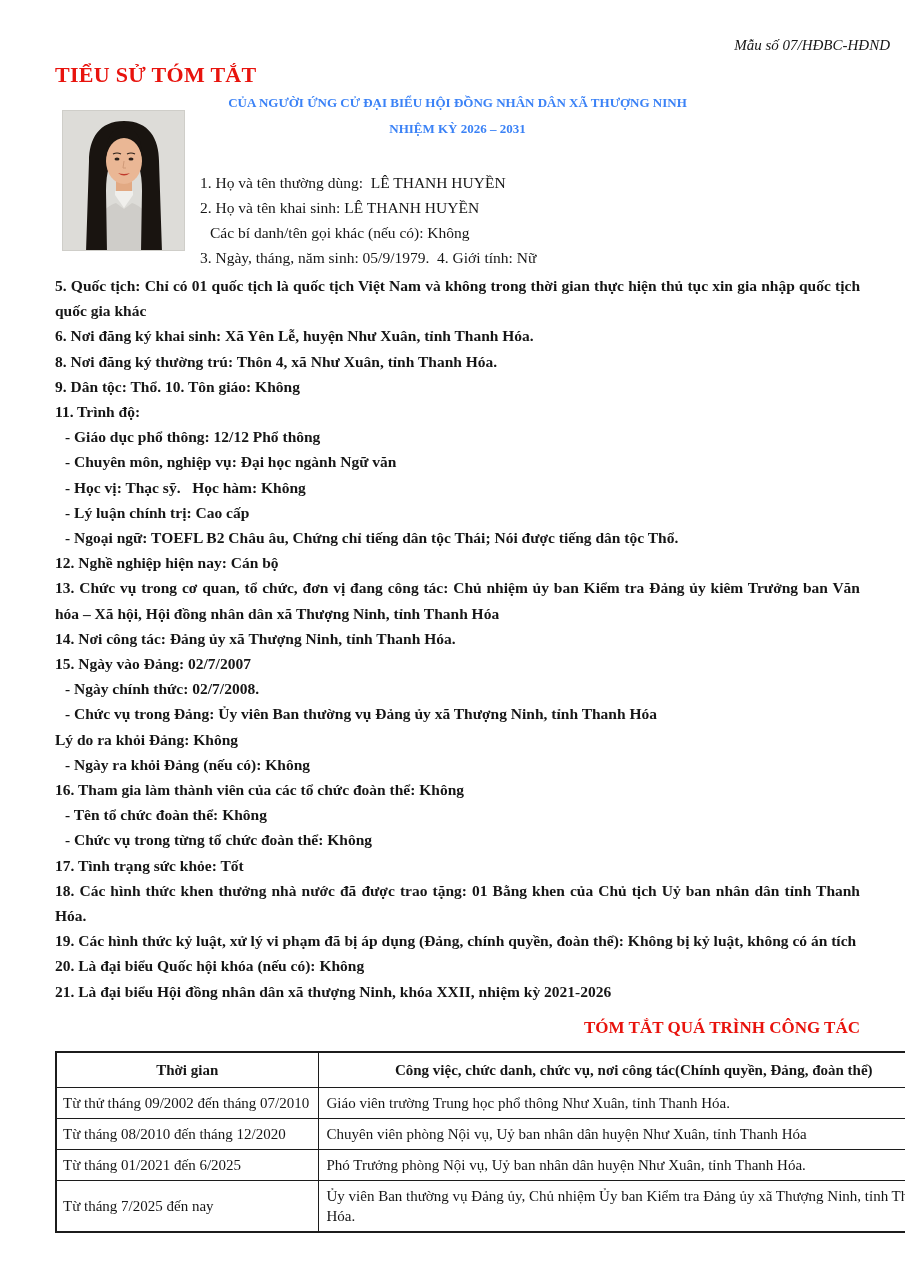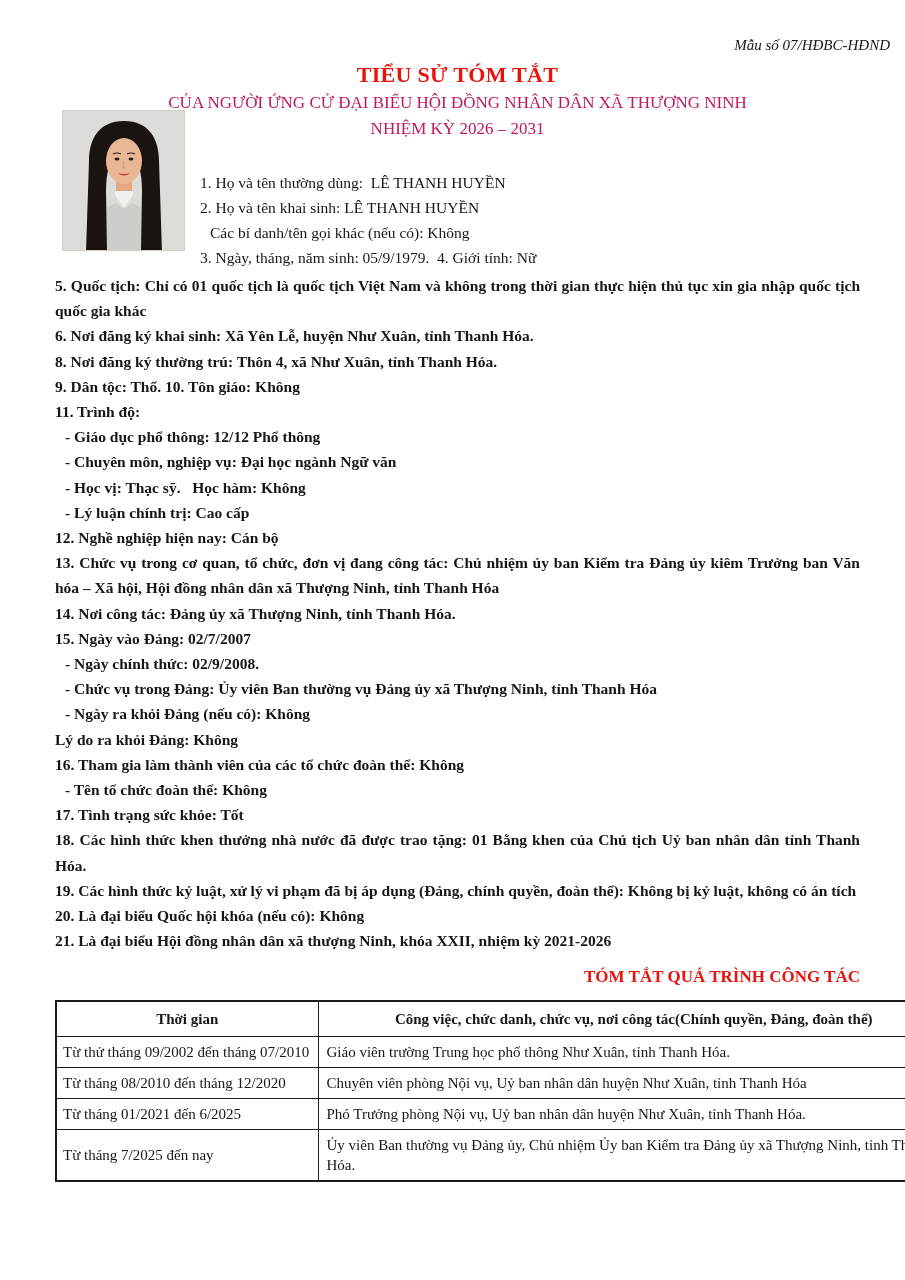--- a/index.html
+++ b/index.html
@@ -16,33 +16,32 @@
 
   .form-number {
     text-align: right;
     font-style: italic;
     font-size: 15px;
     line-height: 18px;
     margin: 0 -30px 8px 0;
   }
   .title {
     margin: 0;
-    text-align: center;
     color: #e8130d;
     font-size: 22px;
     font-weight: bold;
     line-height: 26px;
     letter-spacing: 0.3px;
   }
   .subtitle {
     margin: 4px 0 0;
     text-align: center;
-    color: #be185d;
-    font-size: 17px;
-    font-weight: normal;
+    color: #3b82f6;
+    font-size: 13px;
+    font-weight: bold;
     line-height: 22px;
   }
 
   .photo {
     position: absolute;
     left: 62px; top: 110px;
     width: 123px; height: 141px;
     border: 1px solid #cfcec9;
     background: #dddcd8;
     overflow: hidden;
@@ -156,41 +155,43 @@
       <p class="line">11. Trình độ:</p>
 
       <p class="line indent">- Giáo dục phổ thông: 12/12 Phổ thông</p>
 
       <p class="line indent">- Chuyên môn, nghiệp vụ: Đại học ngành Ngữ văn</p>
 
       <p class="line indent">- Học vị: Thạc sỹ.   Học hàm: Không</p>
 
       <p class="line indent">- Lý luận chính trị: Cao cấp</p>
 
+      <p class="line indent">- Ngoại ngữ: TOEFL B2 Châu âu, Chứng chỉ tiếng dân tộc Thái; Nói được tiếng dân tộc Thổ.</p>
 
       <p class="line">12. Nghề nghiệp hiện nay: Cán bộ</p>
 
       <p class="line">13. Chức vụ trong cơ quan, tổ chức, đơn vị đang công tác: Chủ nhiệm ủy ban Kiểm tra Đảng ủy kiêm Trưởng ban Văn hóa – Xã hội, Hội đồng nhân dân xã Thượng Ninh, tỉnh Thanh Hóa</p>
 
       <p class="line">14. Nơi công tác: Đảng ủy xã Thượng Ninh, tỉnh Thanh Hóa.</p>
 
       <p class="line">15. Ngày vào Đảng: 02/7/2007</p>
 
-      <p class="line indent">- Ngày chính thức: 02/9/2008.</p>
+      <p class="line indent">- Ngày chính thức: 02/7/2008.</p>
 
       <p class="line indent">- Chức vụ trong Đảng: Ủy viên Ban thường vụ Đảng ủy xã Thượng Ninh, tỉnh Thanh Hóa</p>
 
+      <p class="line">Lý do ra khỏi Đảng: Không</p>
+
       <p class="line indent">- Ngày ra khỏi Đảng (nếu có): Không</p>
 
-      <p class="line">Lý do ra khỏi Đảng: Không</p>
-
       <p class="line">16. Tham gia làm thành viên của các tổ chức đoàn thể: Không</p>
 
       <p class="line indent">- Tên tổ chức đoàn thể: Không</p>
 
+      <p class="line indent">- Chức vụ trong từng tổ chức đoàn thể: Không</p>
 
       <p class="line">17. Tình trạng sức khỏe: Tốt</p>
 
       <p class="line">18. Các hình thức khen thưởng nhà nước đã được trao tặng: 01 Bằng khen của Chủ tịch Uỷ ban nhân dân tỉnh Thanh Hóa.</p>
 
       <p class="line">19. Các hình thức kỷ luật, xử lý vi phạm đã bị áp dụng (Đảng, chính quyền, đoàn thể): Không bị kỷ luật, không có án tích</p>
 
       <p class="line">20. Là đại biểu Quốc hội khóa (nếu có): Không</p>
 
       <p class="line">21. Là đại biểu Hội đồng nhân dân xã thượng Ninh, khóa XXII, nhiệm kỳ 2021-2026</p>

